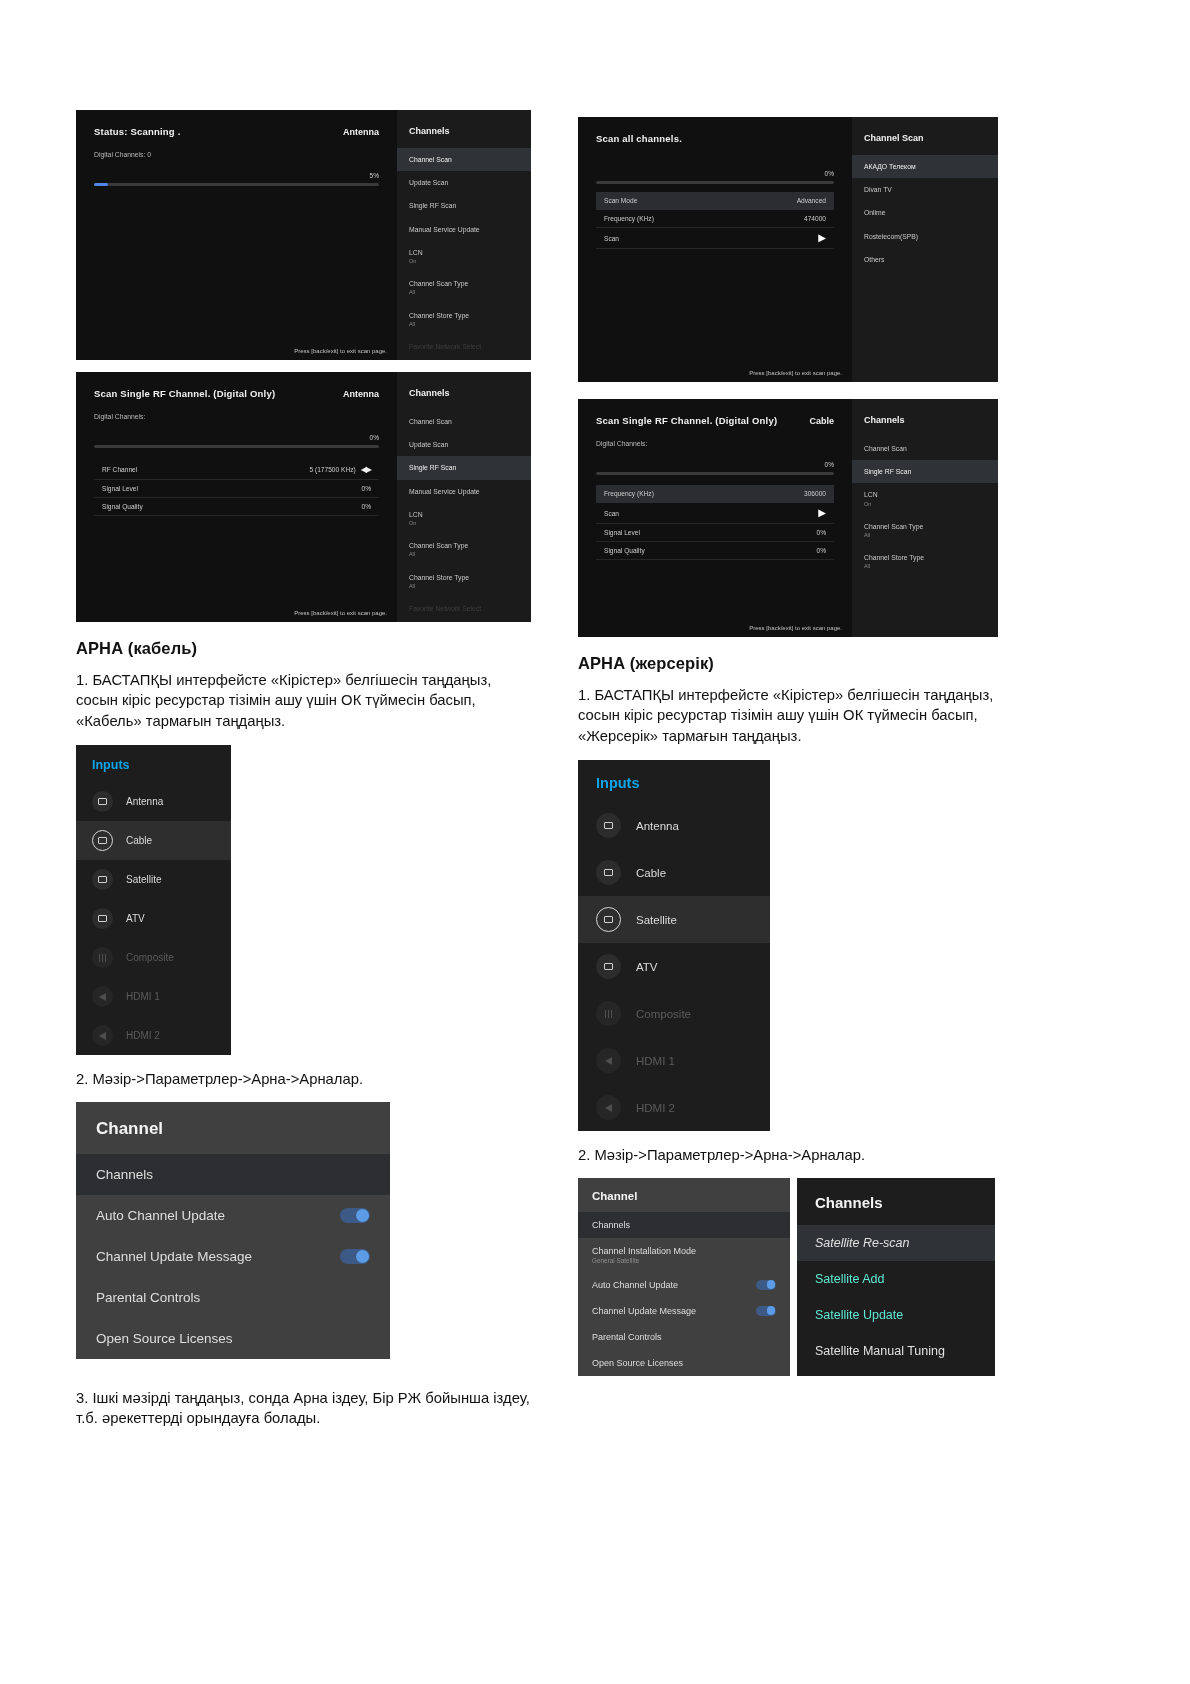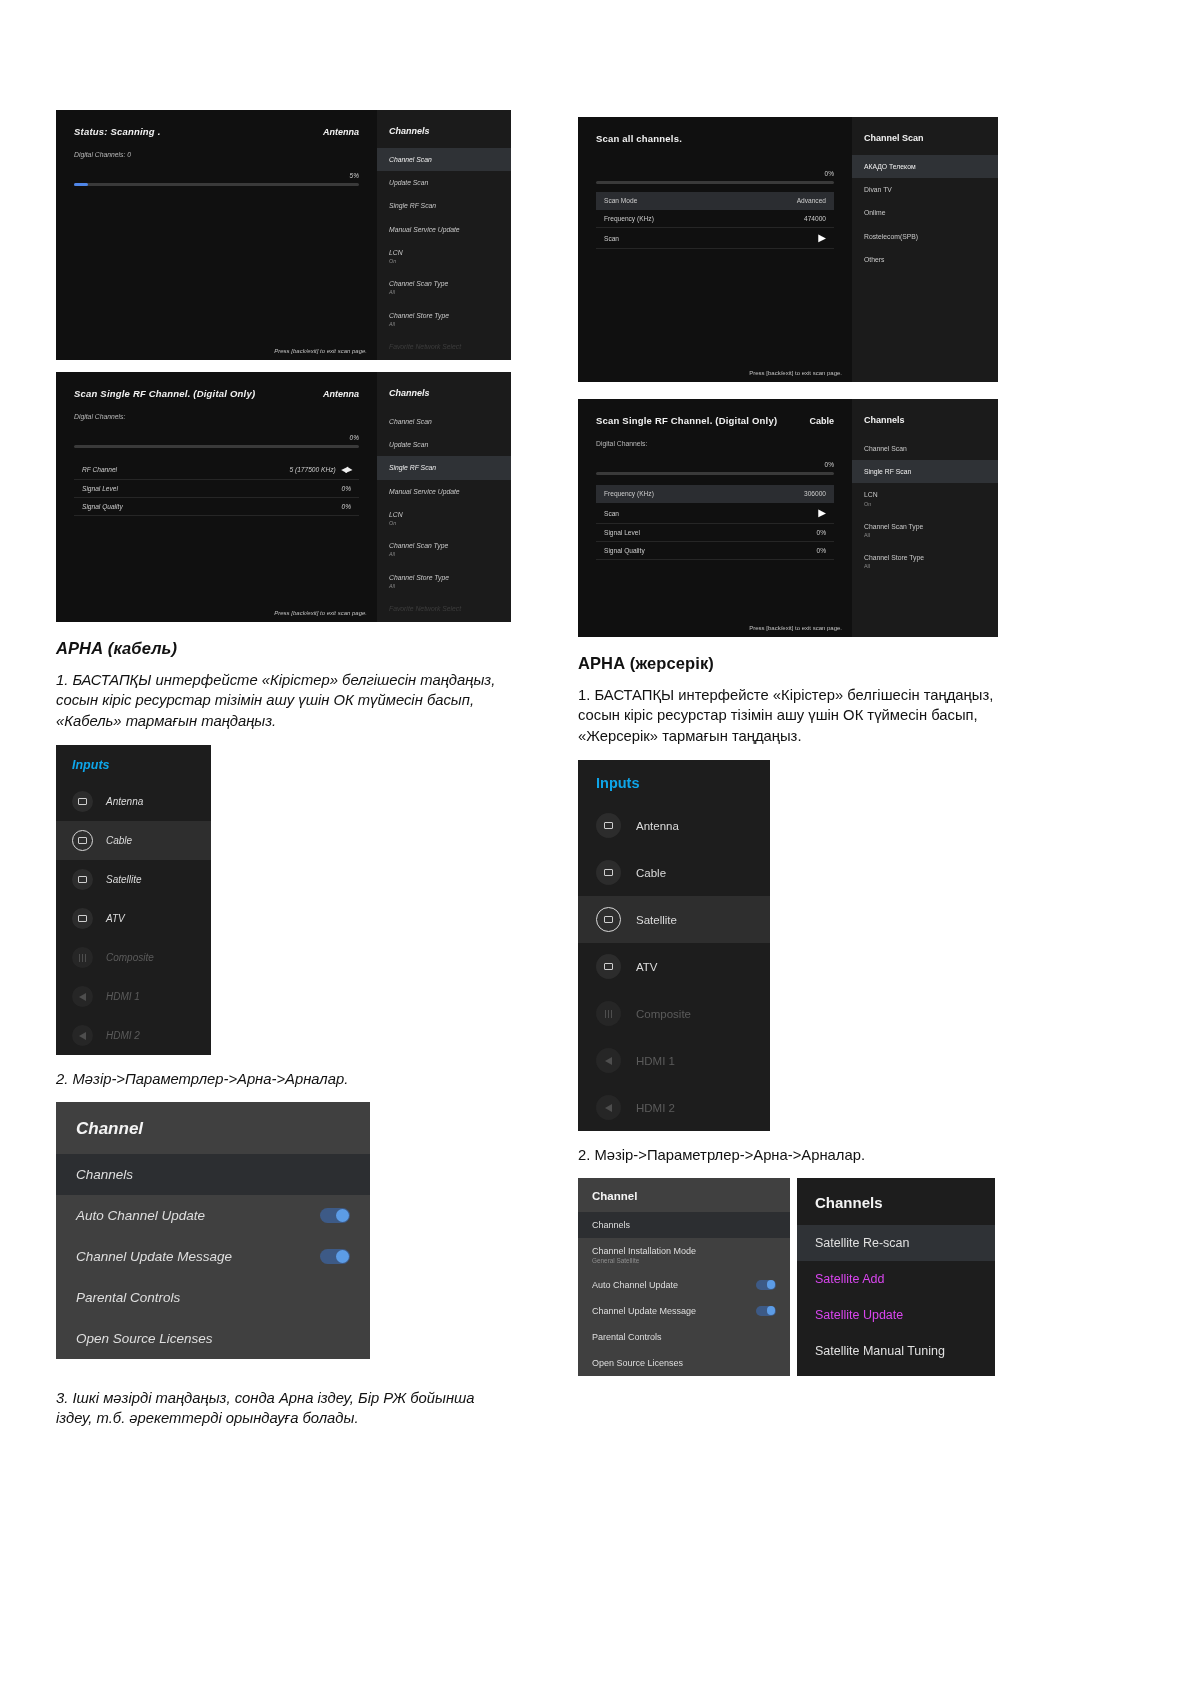--- a/index.html
+++ b/index.html
@@ -7,21 +7,21 @@
   body {
     width: 1190px; height: 1684px;
     background: #ffffff;
     font-family: "Liberation Sans", sans-serif;
     color: #1a1a1a;
     position: relative;
     overflow: hidden;
   }
   .page { position:absolute; inset:0; }
   .col { position:absolute; top:110px; width:455px; }
-  .col-left { left:56px;font-style:italic; }
+  .col-left { left:76px; }
   .col-right { left:578px; width:420px; }
 
   
   .tv {
     background:#0c0c0c;
     display:flex;
     position:relative;
     width:100%;
     color:#e8e8e8;
     overflow:hidden;
@@ -115,22 +115,22 @@
   
   .chanpanel.sm .hdr { font-size:11.5px; padding:12px 14px 10px 14px; }
   .chanpanel.sm .row { padding:8px 14px; font-size:9px; }
   .chanpanel.sm .row .sub { display:block; font-size:6.4px; color:#8d8d8d; margin-top:1px; }
   .chanpanel.sm .toggle { width:20px;height:10px;flex:0 0 20px;border-radius:6px; }
   .chanpanel.sm .toggle::after { width:8.5px;height:8.5px;right:1px;top:.75px; }
 
   .chanlist { background:#1d1d1d; color:#e8e8e8; overflow:hidden; }
   .chanlist .hdr { font-size:15px; font-weight:bold; padding:16px 18px 14px 18px; color:#f4f4f4; }
   .chanlist .row { padding:11px 18px; font-size:12.5px; color:#e0e0e0; }
-  .chanlist .row.sel { background:#2f3236; }
-  .chanlist .row.dim { color:#d946ef; }
+  .chanlist .row.sel { background:#2f3236;font-style:italic; }
+  .chanlist .row.dim { color:#5eead4; }
 </style>
 </head>
 <body>
 
 <div class="page">
 
   <div class="col col-left">
 
     <div class="tv" style="height:250px;">
       <div class="tv-main">

